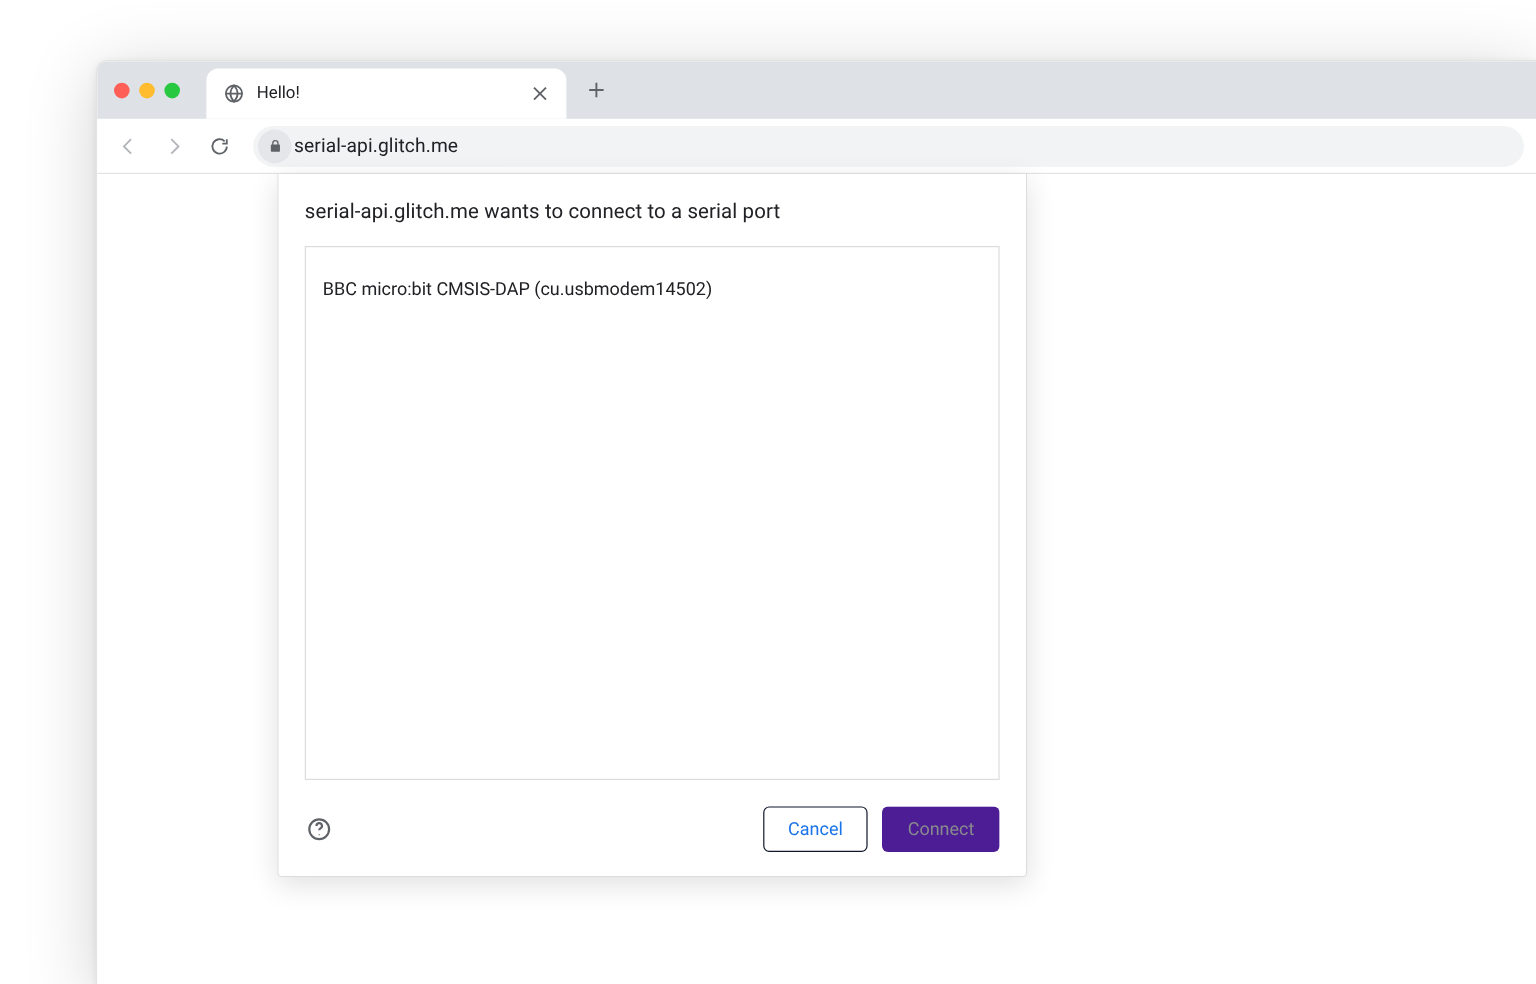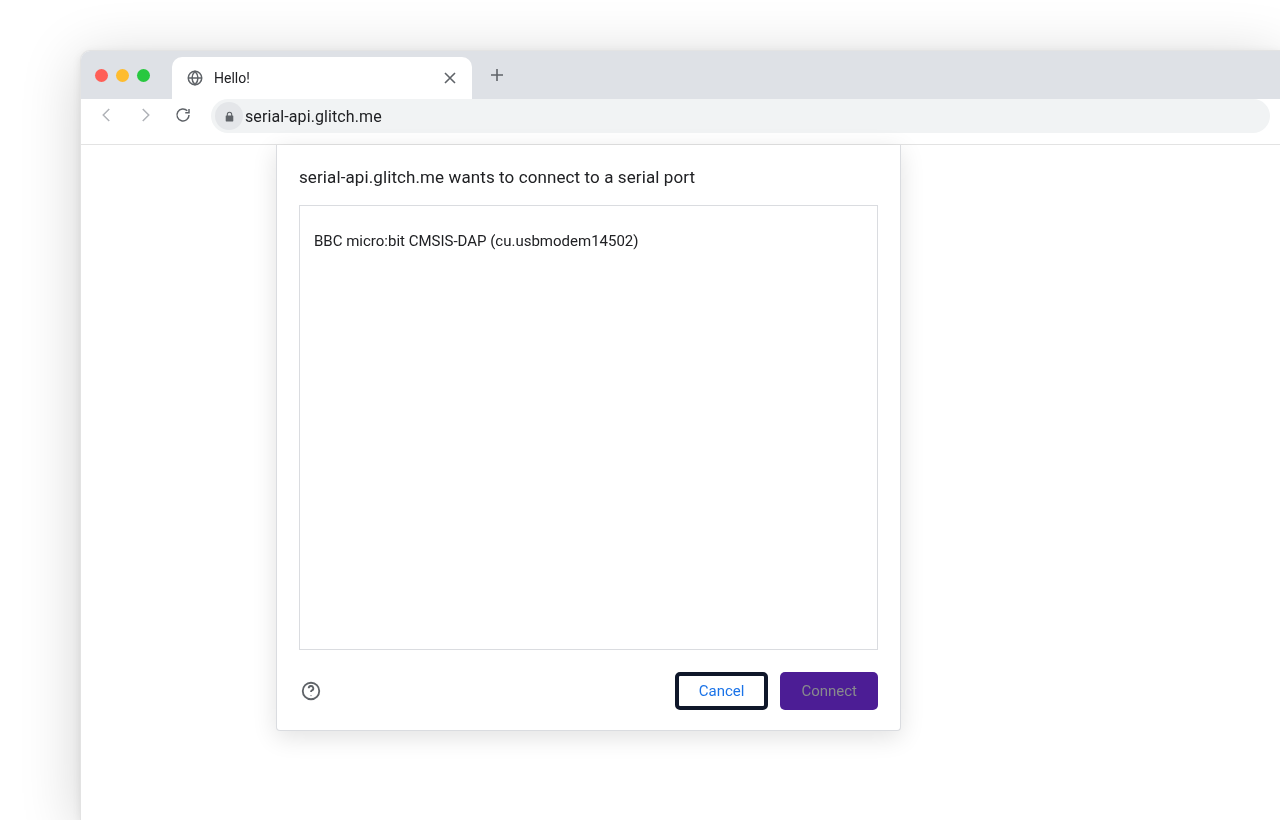--- a/index.html
+++ b/index.html
@@ -55,21 +55,21 @@
   .tab .title { font-size: 14px; color:#202124; flex:1; }
   .tab .close { color:#5f6368; font-size: 14px; width:20px; height:20px; display:flex; align-items:center; justify-content:center; border-radius:50%; cursor:pointer;}
   .newtab { width:30px; height:30px; display:flex; align-items:center; justify-content:center; color:#5f6368; margin-left:10px; border-radius:50%; cursor:pointer;}
   .newtab svg, .tab .close svg { display:block; }
 
   .toolbar {
     height: 46px;
     background:#ffffff;
     border-bottom:1px solid #e3e3e3;
     display:flex;
-    align-items:flex-start;
+    align-items:center;
     padding: 0 10px;
     gap: 6px;
   }
   .nav-btn {
     width:32px; height:32px; display:flex; align-items:center; justify-content:center;
     color:#5f6368; border-radius:50%; cursor:pointer;
   }
   .nav-btn.disabled { color:#b0b3b8; }
   .omnibox {
     flex:1;
@@ -96,21 +96,20 @@
     position:absolute;
     top: 0px;
     left: 150px;
     width: 625px;
     background:#ffffff;
     border:1px solid #dadce0;
     border-top:none;
     border-radius: 0 0 4px 4px;
     box-shadow: 0 6px 24px rgba(0,0,0,0.12);
     padding: 22px 22px 20px 22px;
-    margin-left: 45px;
   }
   .prompt-title {
     font-size: 17px;
     color:#202124;
     margin-bottom: 18px;
     letter-spacing: 0.1px;
   }
   .device-list {
     border:1px solid #dadce0;
     height: 445px;
@@ -138,21 +137,21 @@
     height:38px;
     padding: 0 20px;
     border-radius:5px;
     font-size:15px;
     display:flex; align-items:center; justify-content:center;
     cursor:pointer;
     border:1px solid transparent;
     user-select:none;
   }
   .btn-cancel {
-    border:4px solid #0f172a;
+    border:1px solid #0f172a;
     color:#1a73e8;
     background:#ffffff;
     margin-right:12px;
   }
   .btn-connect {
     background:#4c1d95;
     color:#888a8d;
   }
 </style>
 </head>

